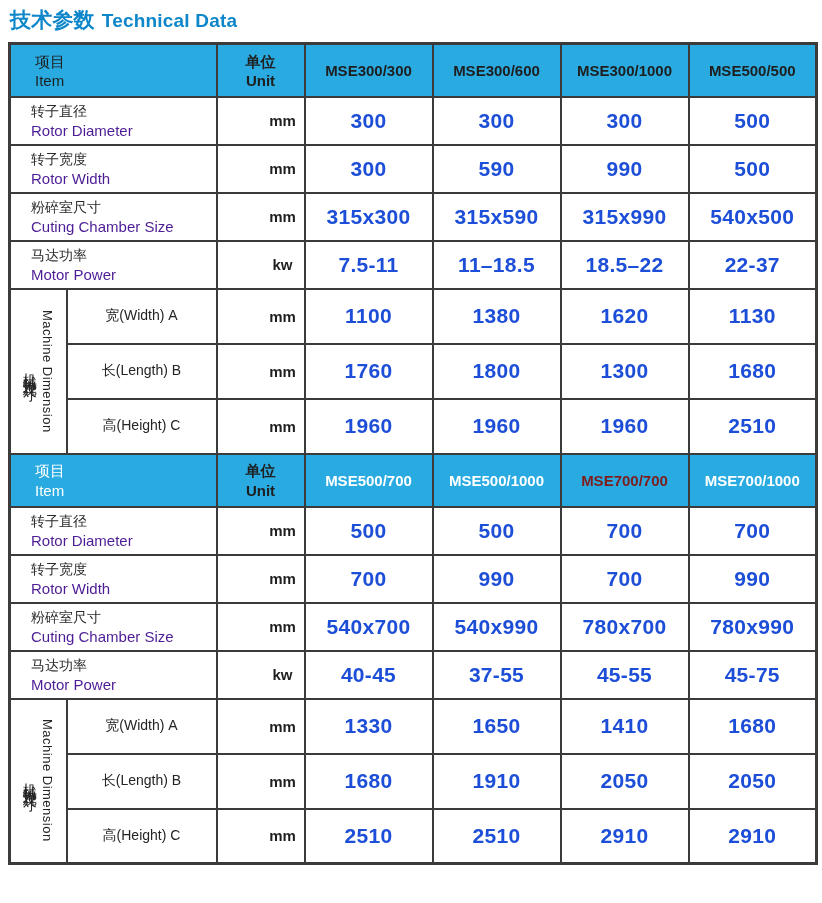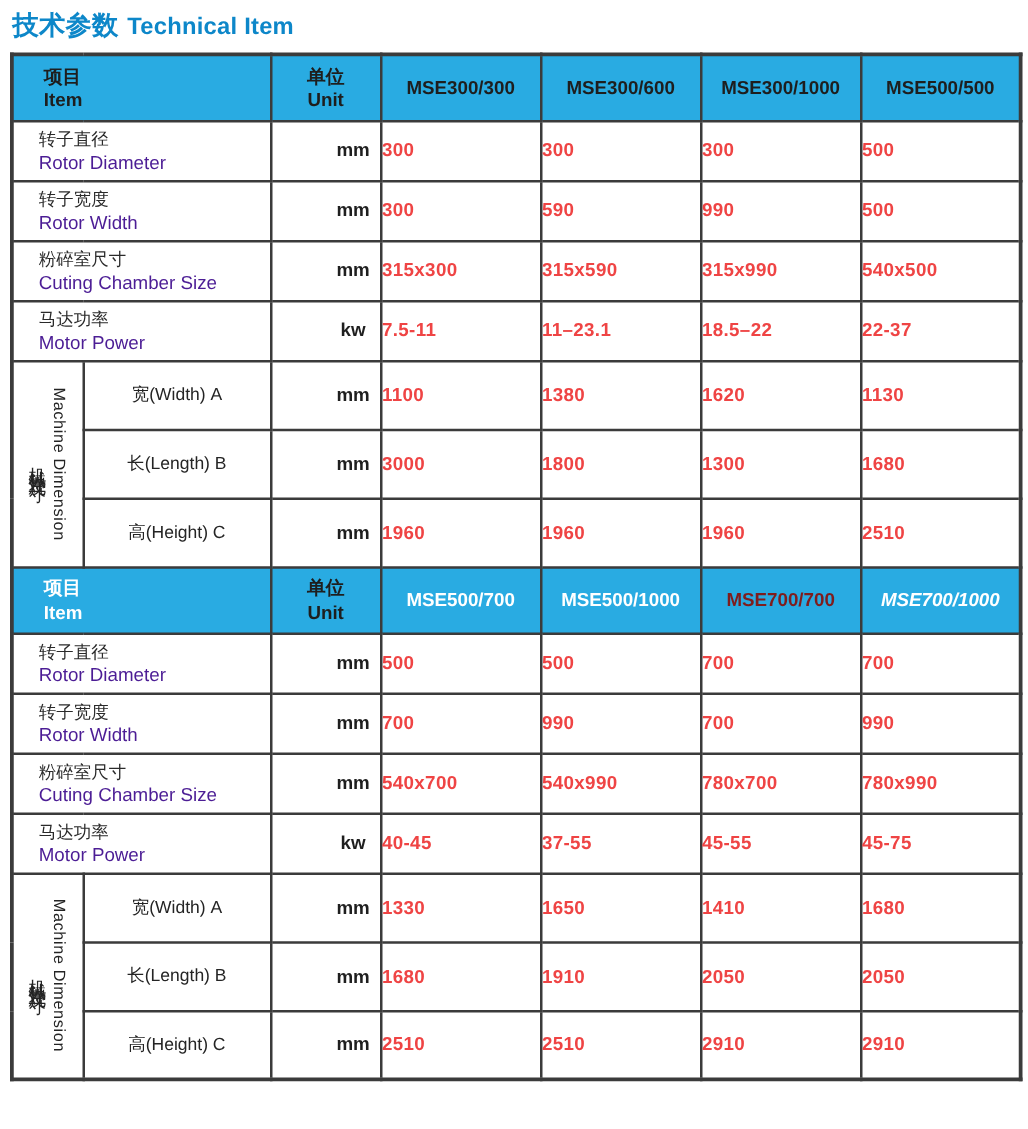--- a/index.html
+++ b/index.html
@@ -25,44 +25,44 @@
   }
   .spec-table th,.spec-table td{
     border:2px solid var(--border,#3b3b3b);
     padding:0;
     vertical-align:middle;
   }
   tr.tr-header{height:53px;background:var(--accent,#29abe2);}
   tr.tr-row{height:48px;}
   tr.tr-dim{height:55px;}
 
-  th.h-item{text-align:left;padding-left:24px;font-weight:bold;}
+  th.h-item{text-align:left;padding-left:24px;font-weight:normal;}
   th.h-unit{text-align:center;font-weight:bold;}
   th.h-model{text-align:center;font-weight:bold;font-size:15px;}
   .h-item .line-zh,.h-unit .line-zh{font-size:15px;line-height:1.35;}
   .h-item .line-en,.h-unit .line-en{font-size:15px;line-height:1.15;}
 
   td.cell-item{text-align:left;padding-left:20px;}
   .cell-item .line-zh{font-size:14px;line-height:1.4;color:#2a2a2a;}
   .cell-item .line-en{font-size:15px;line-height:1.15;font-weight:400;color:#4c1d95;}
 
   td.cell-unit{text-align:center;font-weight:bold;font-size:15px;padding-left:44px;}
-  td.cell-val{font-weight:bold;font-size:15px;color:#ef4444;letter-spacing:0.3px;}
+  td.cell-val{text-align:center;font-weight:bold;font-size:21px;color:#1d4ed8;letter-spacing:0.3px;}
   td.cell-sublabel{text-align:center;font-size:14px;color:#242424;}
 
   td.group-cell{padding:0;}
   .v-wrap{display:flex;justify-content:center;align-items:center;height:100%;gap:1px;}
   .v-zh{writing-mode:vertical-lr;text-orientation:upright;font-size:14px;letter-spacing:3px;color:#242424;}
   .v-en{writing-mode:vertical-lr;font-size:13px;color:#242424;letter-spacing:0.5px;}
 </style>
 </head>
 <body style="--accent: #29abe2; --title-blue: #0d87c9; --border: #3b3b3b;">
 
 <div class="page-title">
-  <span class="title-zh">技术参数</span><span class="title-en">Technical Item</span>
+  <span class="title-zh">技术参数</span><span class="title-en">Technical Data</span>
 </div>
 
 <table class="spec-table" id="spec-table">
     <colgroup>
       <col style="width: 57px;">
       <col style="width: 150px;">
       <col style="width: 88px;">
       <col style="width: 128px;">
       <col style="width: 128px;">
       <col style="width: 128px;">
@@ -116,42 +116,42 @@
         <td class="cell-val">315x990</td>
         <td class="cell-val">540x500</td>
       </tr>
       <tr class="tr-row">
         <td class="cell-item" colspan="2">
           <div class="line-zh">马达功率</div>
           <div class="line-en">Motor Power</div>
         </td>
         <td class="cell-unit">kw</td>
         <td class="cell-val">7.5-11</td>
-        <td class="cell-val">11–23.1</td>
+        <td class="cell-val">11–18.5</td>
         <td class="cell-val">18.5–22</td>
         <td class="cell-val">22-37</td>
       </tr>
       <tr class="tr-dim">
         <td class="group-cell" rowspan="3">
           <div class="v-wrap">
             <span class="v-zh">机械外观尺寸</span>
             <span class="v-en">Machine Dimension</span>
           </div>
         </td>
         <td class="cell-sublabel">宽(Width) A</td>
         <td class="cell-unit">mm</td>
         <td class="cell-val">1100</td>
         <td class="cell-val">1380</td>
         <td class="cell-val">1620</td>
         <td class="cell-val">1130</td>
       </tr>
       <tr class="tr-dim">
         <td class="cell-sublabel">长(Length) B</td>
         <td class="cell-unit">mm</td>
-        <td class="cell-val">3000</td>
+        <td class="cell-val">1760</td>
         <td class="cell-val">1800</td>
         <td class="cell-val">1300</td>
         <td class="cell-val">1680</td>
       </tr>
       <tr class="tr-dim">
         <td class="cell-sublabel">高(Height) C</td>
         <td class="cell-unit">mm</td>
         <td class="cell-val">1960</td>
         <td class="cell-val">1960</td>
         <td class="cell-val">1960</td>
@@ -164,21 +164,21 @@
           <div class="line-zh">项目</div>
           <div class="line-en">Item</div>
         </th>
         <th class="h-unit" style="color: rgb(30, 30, 30);">
           <div class="line-zh">单位</div>
           <div class="line-en">Unit</div>
         </th>
         <th class="h-model" style="color: rgb(255, 255, 255);">MSE500/700</th>
         <th class="h-model" style="color: rgb(255, 255, 255);">MSE500/1000</th>
         <th class="h-model" style="color: #7f1d1d;">MSE700/700</th>
-        <th class="h-model" style="color: rgb(255, 255, 255); font-style: italic;">MSE700/1000</th>
+        <th class="h-model" style="color: rgb(255, 255, 255);">MSE700/1000</th>
       </tr>
       <tr class="tr-row">
         <td class="cell-item" colspan="2">
           <div class="line-zh">转子直径</div>
           <div class="line-en">Rotor Diameter</div>
         </td>
         <td class="cell-unit">mm</td>
         <td class="cell-val">500</td>
         <td class="cell-val">500</td>
         <td class="cell-val">700</td>

